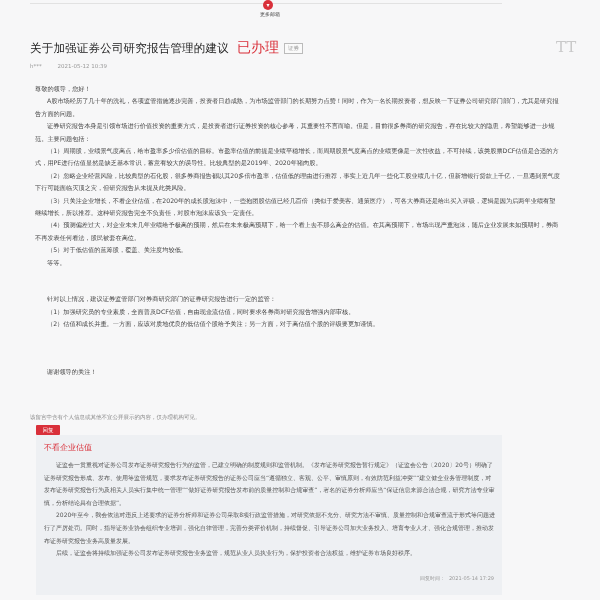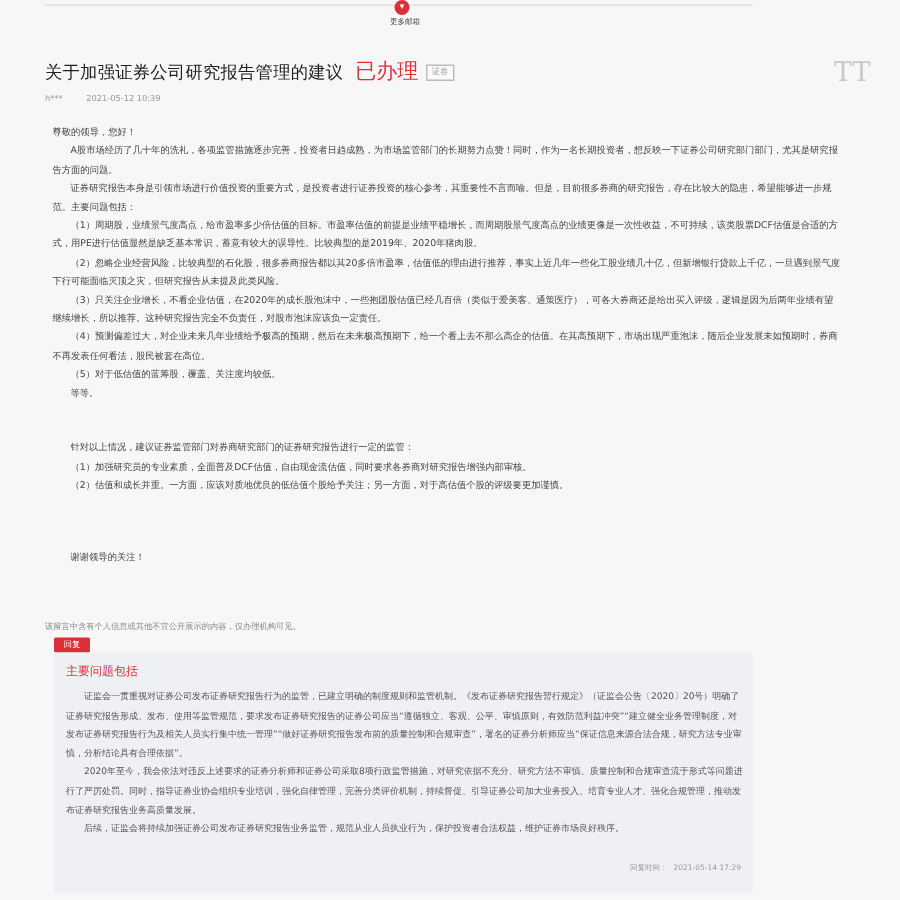--- a/index.html
+++ b/index.html
@@ -32,21 +32,21 @@
     font-size: 11.5px; color: #222; letter-spacing: 0.2px; text-align: center;
   }
   .status {
     margin-left: 8px; font-size: 14px; color: #d9303a;
   }
   .tag {
     margin-left: 5px; font-size: 5.5px; color: #999; border: 1px solid #bbb;
     padding: 1px 3px; background: #fafafa; line-height: 7px;
   }
   .font-toggle {
-    position: absolute; left: 556px; top: 38px; font-size: 18px; color: #c9c9c9;
+    position: absolute; left: 556px; top: 38px; font-size: 15px; color: #c9c9c9;
     font-family: "DejaVu Serif", serif;
   }
   .meta {
     position: absolute; left: 30px; top: 63px; font-size: 5.5px; color: #999;
     white-space: nowrap;
   }
   .meta span + span { margin-left: 14px; }
   .body {
     position: absolute; left: 35px; top: 83px; width: 525px;
     font-size: 6.2px; line-height: 12.4px; color: #444;
@@ -120,21 +120,21 @@
   <div class="gap"></div>
   <div class="gap"></div>
   <div class="gap"></div>
   <p class="indent">谢谢领导的关注！</p>
 </div>
 
 <div class="disclaimer">该留言中含有个人信息或其他不宜公开展示的内容，仅办理机构可见。</div>
 
 <div class="reply-badge">回复</div>
 <div class="reply-box">
-  <div class="reply-org">主要问题包括</div>
+  <div class="reply-org">不看企业估值</div>
   <div class="reply-body">
     <p>证监会一贯重视对证券公司发布证券研究报告行为的监管，已建立明确的制度规则和监管机制。《发布证券研究报告暂行规定》（证监会公告〔2020〕20号）明确了证券研究报告形成、发布、使用等监管规范，要求发布证券研究报告的证券公司应当“遵循独立、客观、公平、审慎原则，有效防范利益冲突”“建立健全业务管理制度，对发布证券研究报告行为及相关人员实行集中统一管理”“做好证券研究报告发布前的质量控制和合规审查”，署名的证券分析师应当“保证信息来源合法合规，研究方法专业审慎，分析结论具有合理依据”。</p>
     <p>2020年至今，我会依法对违反上述要求的证券分析师和证券公司采取8项行政监管措施，对研究依据不充分、研究方法不审慎、质量控制和合规审查流于形式等问题进行了严厉处罚。同时，指导证券业协会组织专业培训，强化自律管理，完善分类评价机制，持续督促、引导证券公司加大业务投入、培育专业人才、强化合规管理，推动发布证券研究报告业务高质量发展。</p>
     <p>后续，证监会将持续加强证券公司发布证券研究报告业务监管，规范从业人员执业行为，保护投资者合法权益，维护证券市场良好秩序。</p>
   </div>
   <div class="reply-time">
     <span>回复时间：</span><span>2021-05-14 17:29</span>
   </div>
 </div>
 

